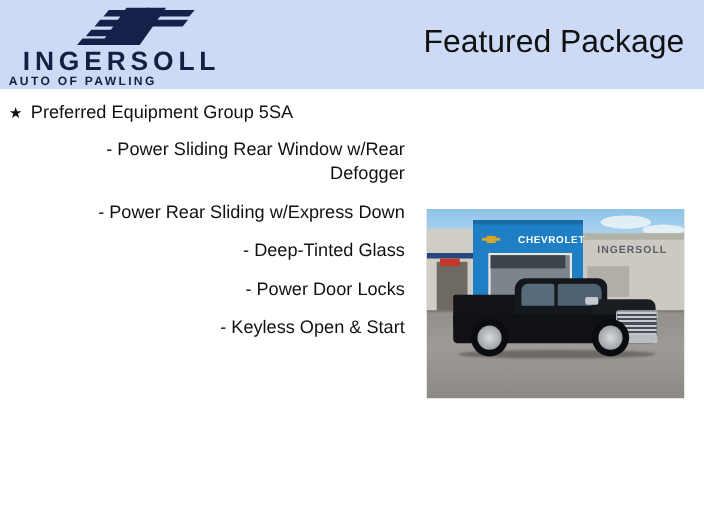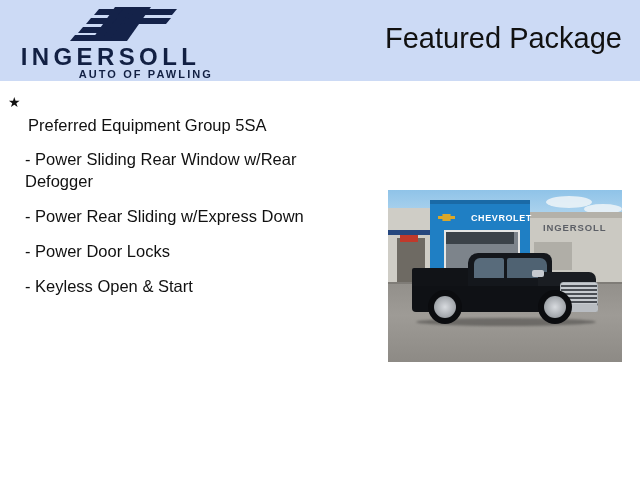--- a/index.html
+++ b/index.html
@@ -52,21 +52,21 @@
     letter-spacing: 4.4px;
     color: #122043;
     line-height: 26px;
     white-space: nowrap;
   }
   #logo-tagline {
     position: absolute;
     left: 0;
     top: 64px;
     width: 205px;
-    text-align: right;
+    text-align: left;
     font-family: "Liberation Sans", sans-serif;
     font-size: 11px;
     font-weight: 700;
     letter-spacing: 2.1px;
     color: #122043;
     line-height: 12px;
     white-space: nowrap;
   }
 
   
@@ -100,29 +100,29 @@
   .feature-star {
     width: 20px;
     flex: 0 0 20px;
     font-size: 14px;
     line-height: 21px;
     text-align: left;
     color: #111111;
   }
   .feature-head-text {
     flex: 1 1 auto;
-    margin-top: 23px;
   }
   .feature-item {
     font-size: 16.5px;
     color: #111111;
     line-height: 22px;
     padding-left: 17px;
     margin-bottom: 13px;
     text-indent: 0;
+    text-align: right;
   }
 
   
   #vehicle-photo {
     position: absolute;
     left: 388px;
     top: 190px;
     width: 234px;
     height: 172px;
     overflow: hidden;
@@ -380,20 +380,21 @@
 
 <div id="slide-title">Featured Package</div>
 
 <div id="feature-list">
   <div class="feature-head">
     <span class="feature-star">★</span>
     <span class="feature-head-text">Preferred Equipment Group 5SA</span>
   </div>
   <div class="feature-item">- Power Sliding Rear Window w/Rear Defogger</div>
   <div class="feature-item">- Power Rear Sliding w/Express Down</div>
+  <div class="feature-item">- Deep-Tinted Glass</div>
   <div class="feature-item">- Power Door Locks</div>
   <div class="feature-item">- Keyless Open &amp; Start</div>
 </div>
 
 <div id="vehicle-photo">
   <div id="photo-sky"></div>
   <div class="cloud" style="left:158px;top:6px;width:46px;height:12px;"></div>
   <div class="cloud" style="left:196px;top:14px;width:38px;height:10px;"></div>
 
   <div id="photo-bldg-left"></div>

